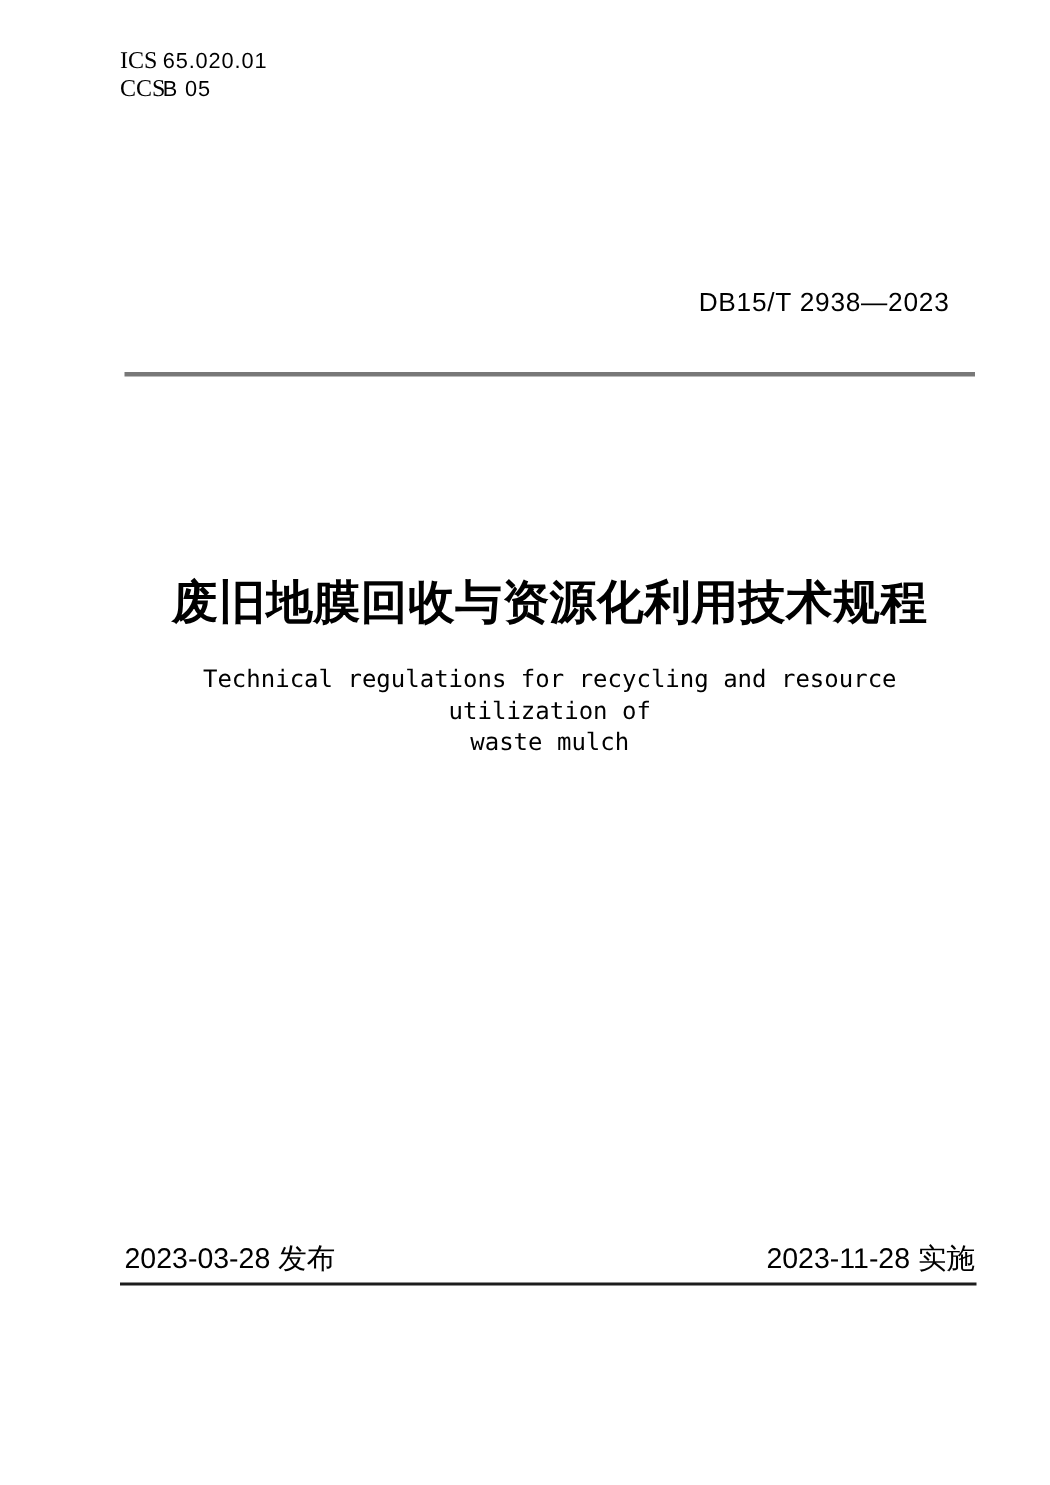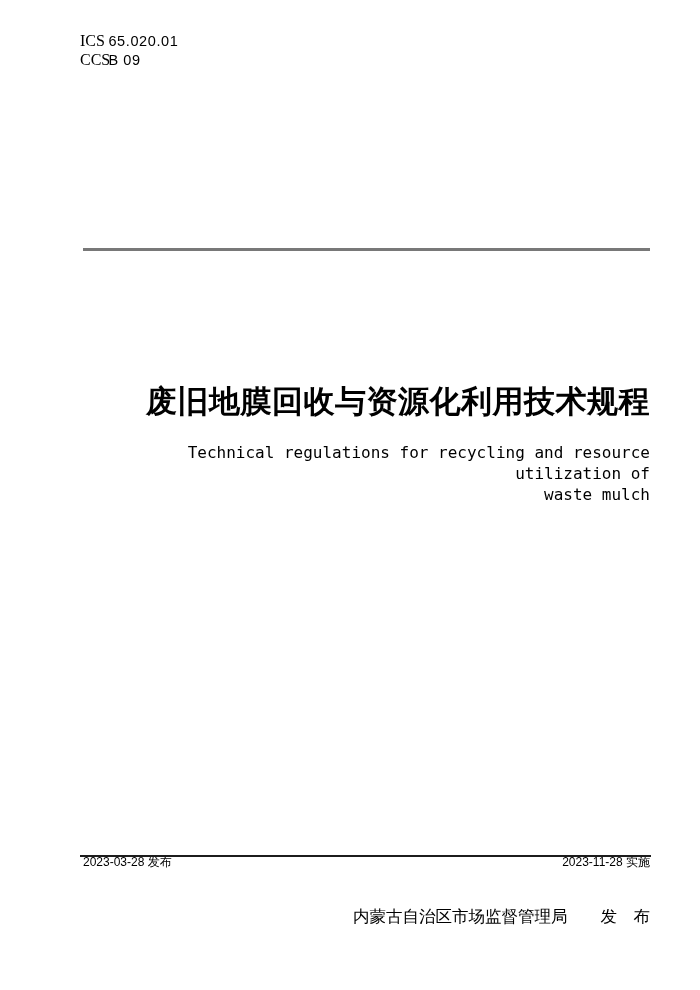--- a/index.html
+++ b/index.html
@@ -70,21 +70,21 @@
   }
   .rule-bottom {
     left: 80px;
     top: 855px;
     width: 571px;
     height: 2px;
     background: #1c1c1c;
   }
 
   
-  .content-center { position: absolute; left: 83px; right: 50px; text-align: right; }
+  .content-center { position: absolute; left: 83px; right: 50px; text-align: center; }
 
   .doc-title {
     top: 381px;
     margin: 0;
     font-size: 31px;
     font-weight: bold;
     letter-spacing: 0.5px;
     white-space: nowrap;
   }
   .doc-subtitle {
@@ -93,24 +93,24 @@
     font-size: 16px;
     line-height: 21px;
     white-space: pre-line;
   }
 
   
   .dates-row {
     position: absolute;
     left: 83px;
     right: 50px;
-    top: 852px;
+    top: 830px;
     display: flex;
     justify-content: space-between;
-    font-size: 12px;
+    font-size: 19px;
     line-height: 20px;
     white-space: nowrap;
   }
 
   
   .publisher {
     top: 906px;
     font-size: 16.5px;
     white-space: pre;
   }
@@ -120,36 +120,36 @@
 
 <div class="page">
 
   <div class="code-block">
     <div class="code-line">
       <span class="code-label">ICS</span>
       <span class="code-value">65.020.01</span>
     </div>
     <div class="code-line">
       <span class="code-label">CCS</span>
-      <span class="code-value">B 09</span>
+      <span class="code-value">B 05</span>
     </div>
   </div>
 
 
 
+  <div class="std-number">DB15/T 2938—2023</div>
 
   <div class="rule rule-top"></div>
 
   <h1 class="content-center doc-title">废旧地膜回收与资源化利用技术规程</h1>
 
   <div class="content-center doc-subtitle">Technical regulations for recycling and resource utilization of
 waste mulch</div>
 
   <div class="dates-row">
     <span>2023-03-28 发布</span>
     <span>2023-11-28 实施</span>
   </div>
 
   <div class="rule rule-bottom"></div>
 
-  <div class="content-center publisher">内蒙古自治区市场监督管理局　　发　布</div>
 
 </div>
 
 </body></html>

